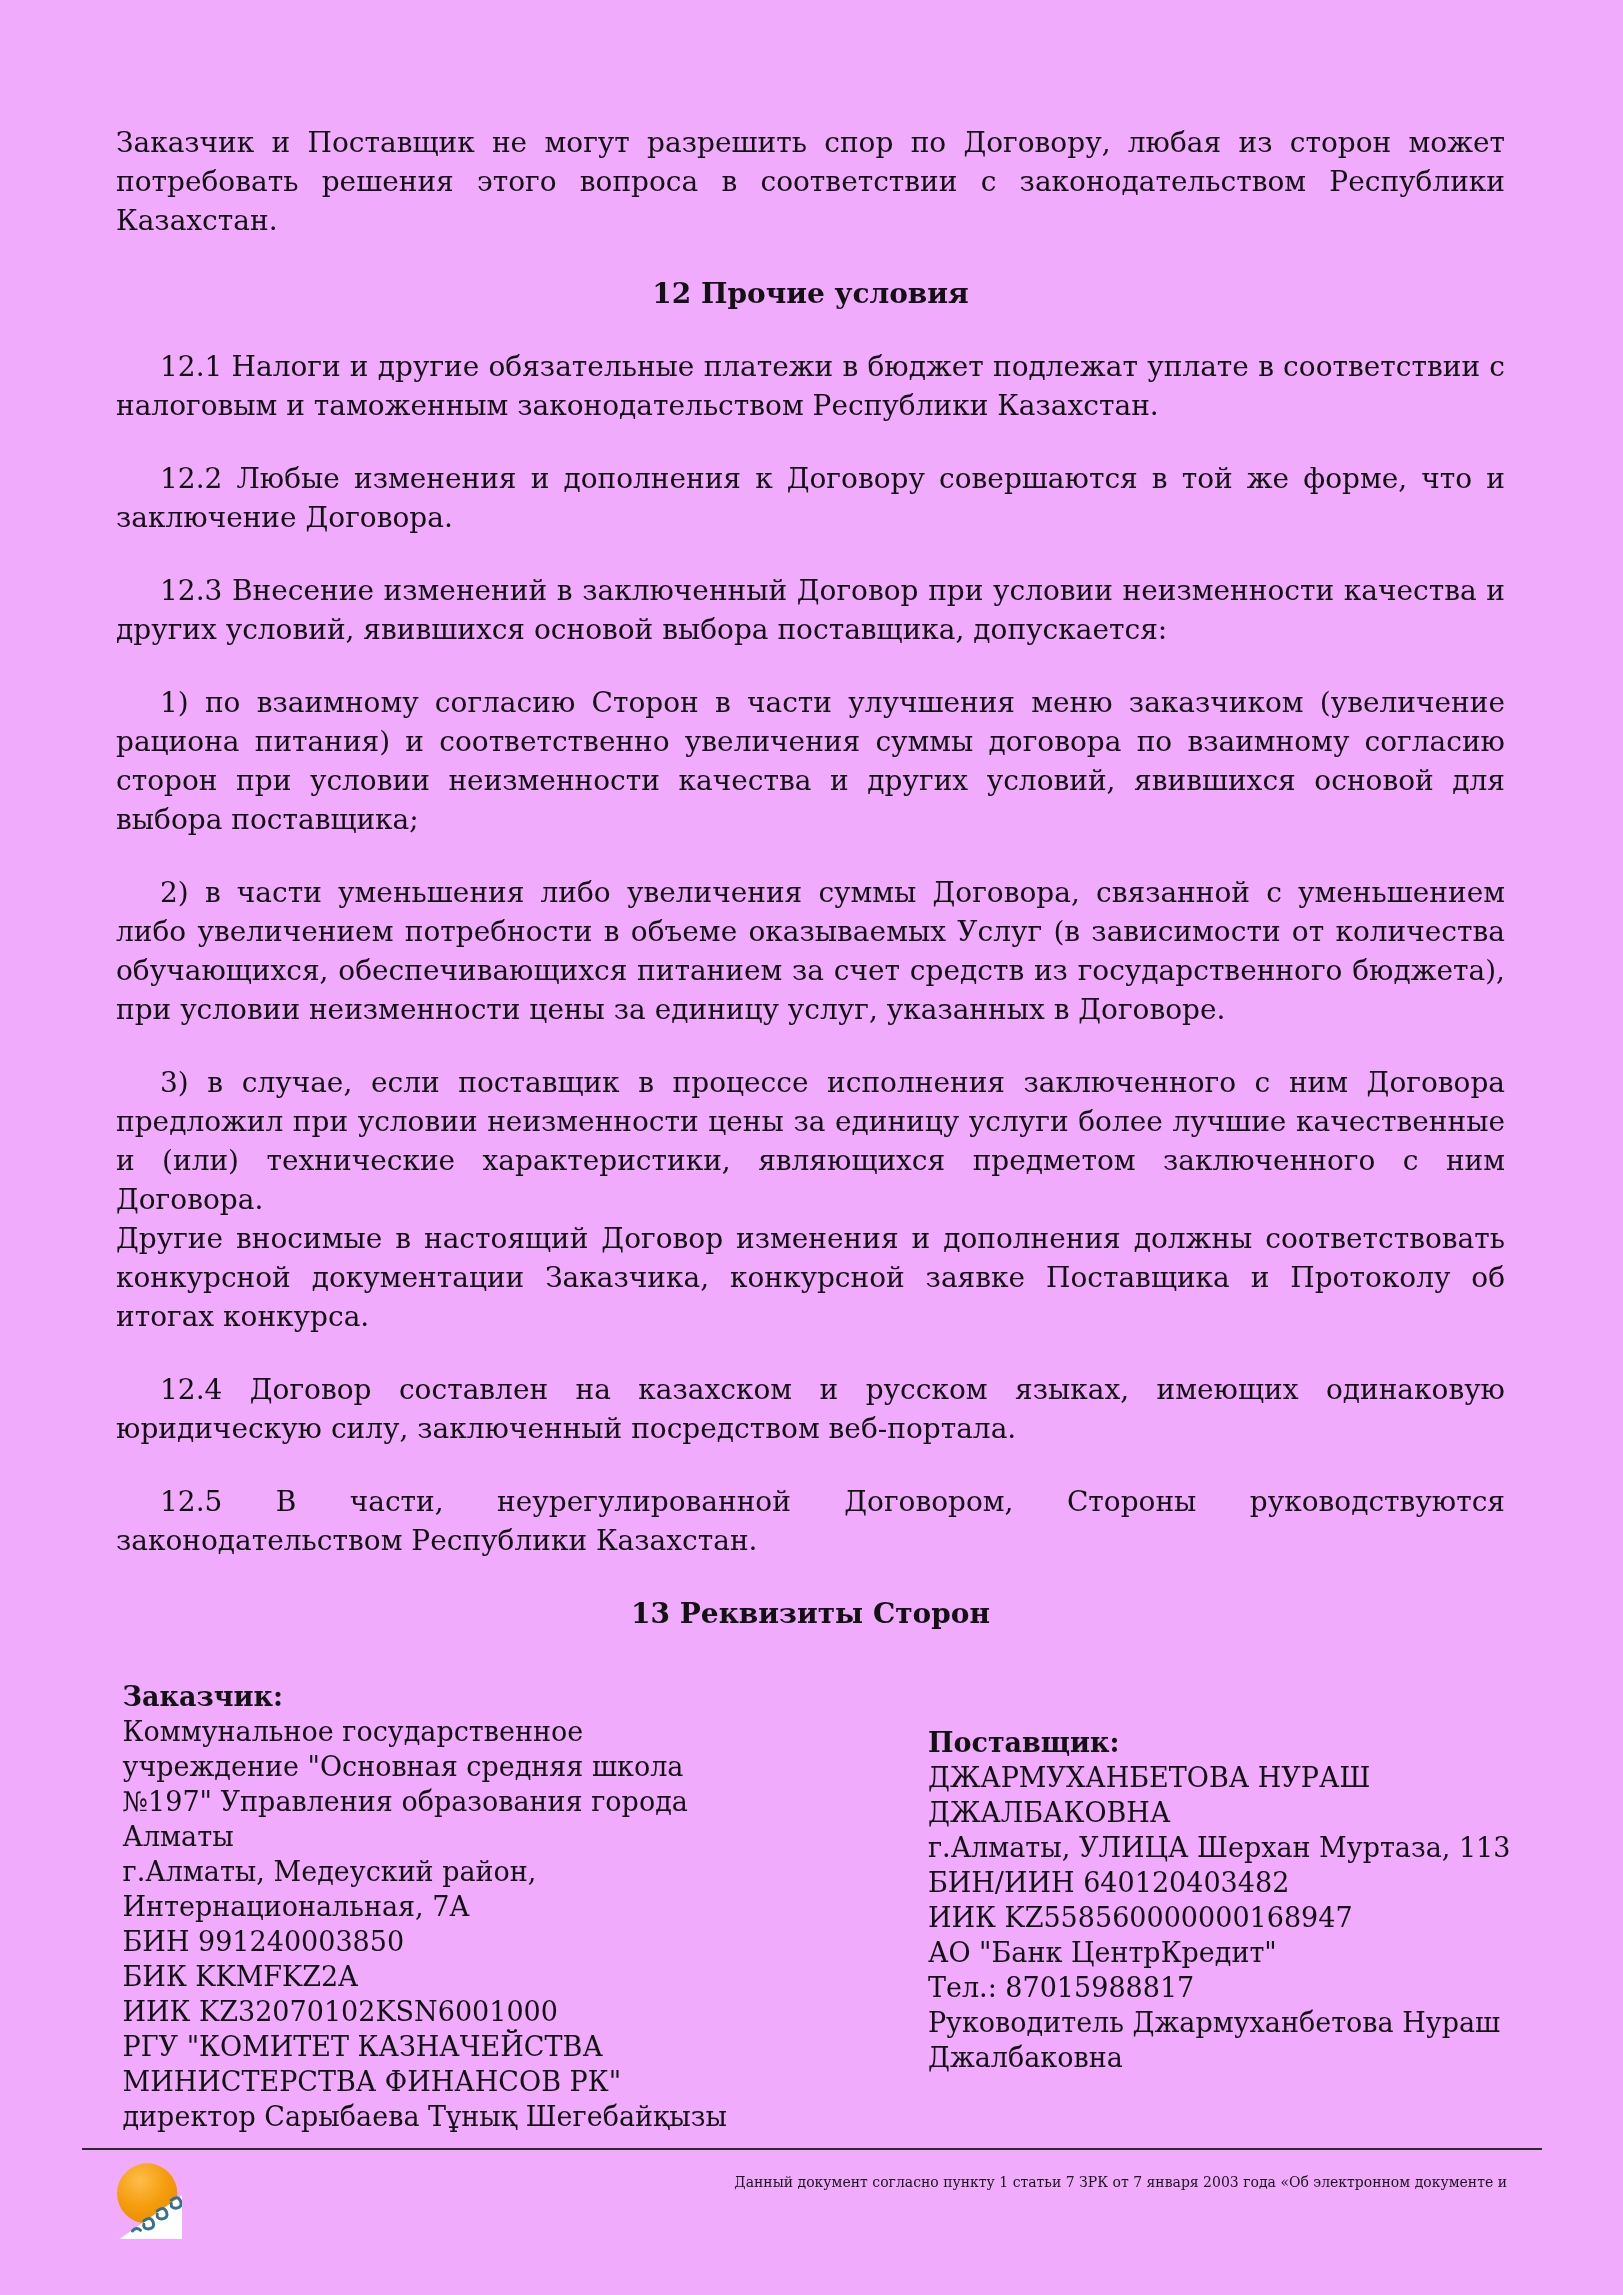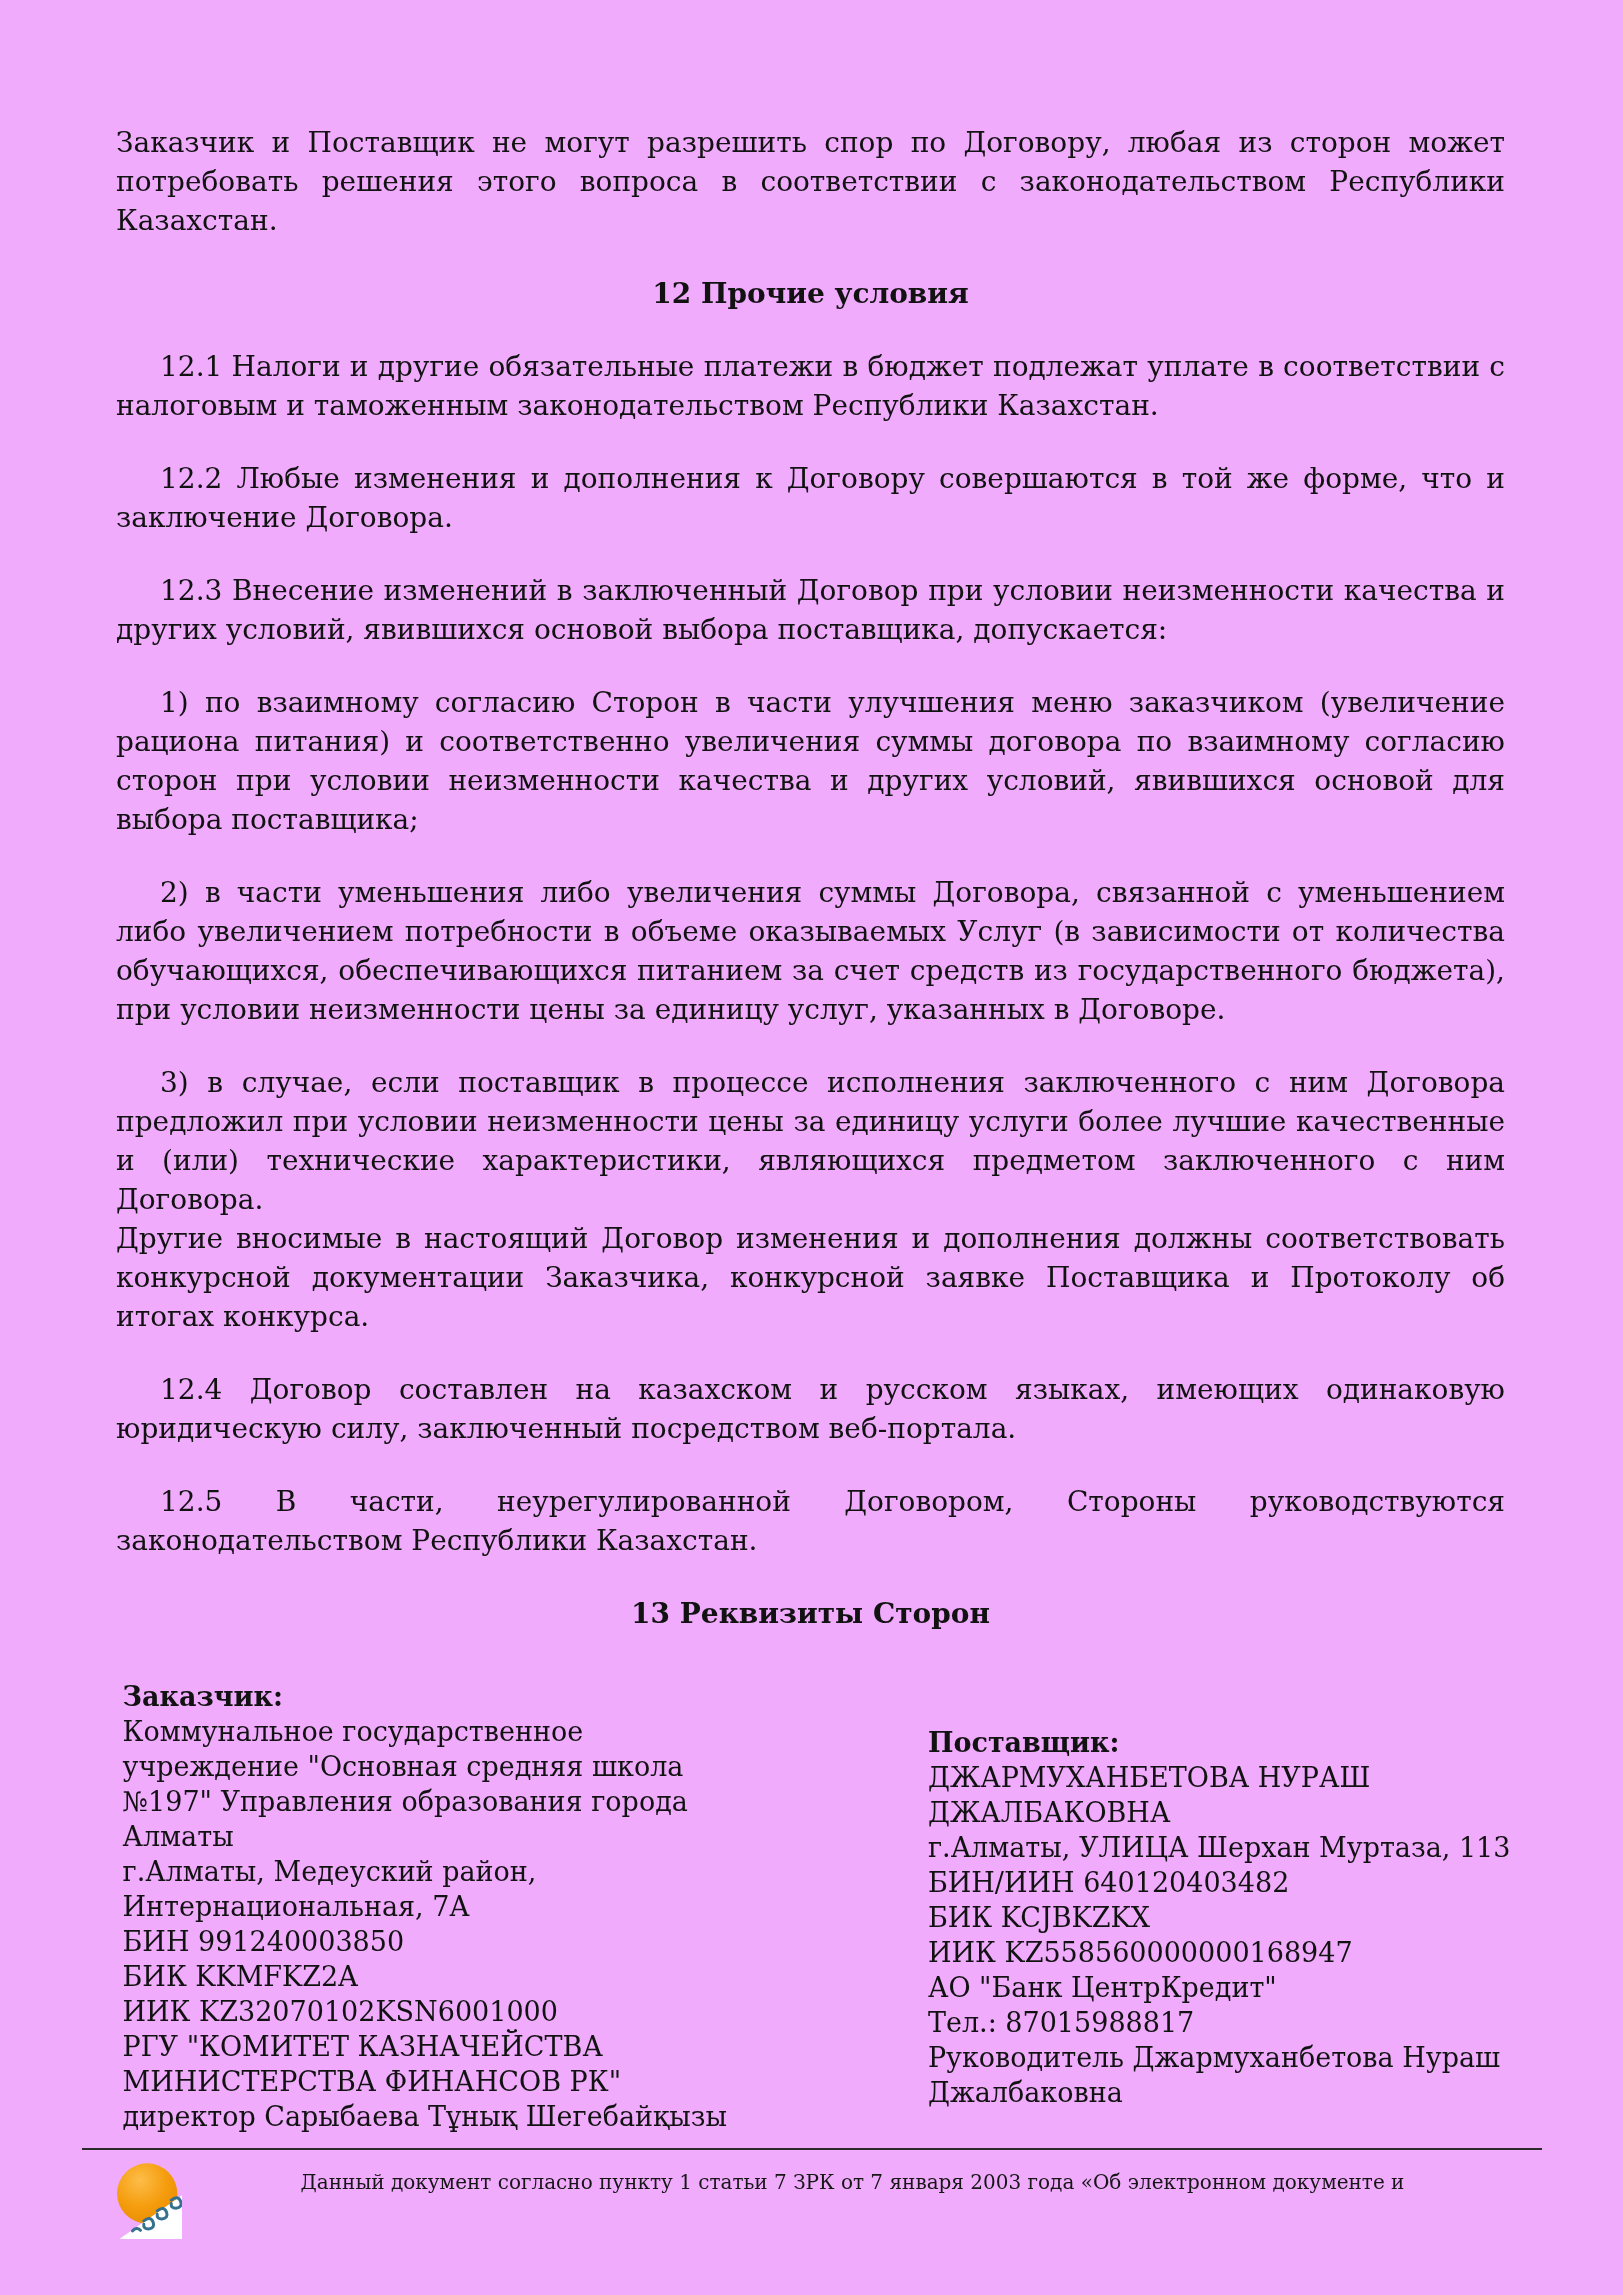--- a/index.html
+++ b/index.html
@@ -69,24 +69,24 @@
     left: 115px;
     top: 11.8px;
     width: 67px;
     height: 79px;
   }
   .footer-text {
     position: absolute;
     left: 198px;
     top: 15.7px;
     width: 1309px;
-    font-size: 20px;
+    font-size: 14px;
     line-height: 37px;
     color: #161616;
-    text-align: center;
+    text-align: right;
   }
 </style>
 </head>
 <body>
 
 <div class="page">
   <div class="content">
 
     <p class="para no-indent">Заказчик и Поставщик не могут разрешить спор по Договору, любая из сторон может потребовать решения этого вопроса в соответствии с законодательством Республики Казахстан.</p>
 
@@ -121,21 +121,20 @@
             <div>директор Сарыбаева Тұнық Шегебайқызы</div>
           </div>
       </div>
       <div class="party supplier">
         <div class="party-label">Поставщик:</div>
         <div>
             <div>ДЖАРМУХАНБЕТОВА НУРАШ</div>
             <div>ДЖАЛБАКОВНА</div>
             <div>г.Алматы, УЛИЦА Шерхан Муртаза, 113</div>
             <div>БИН/ИИН 640120403482</div>
-            <div>БИК KCJBKZKX</div>
             <div>ИИК KZ558560000000168947</div>
             <div>АО "Банк ЦентрКредит"</div>
             <div>Тел.: 87015988817</div>
             <div>Руководитель Джармуханбетова Нураш</div>
             <div>Джалбаковна</div>
           </div>
       </div>
     </div>
   </div>
 

